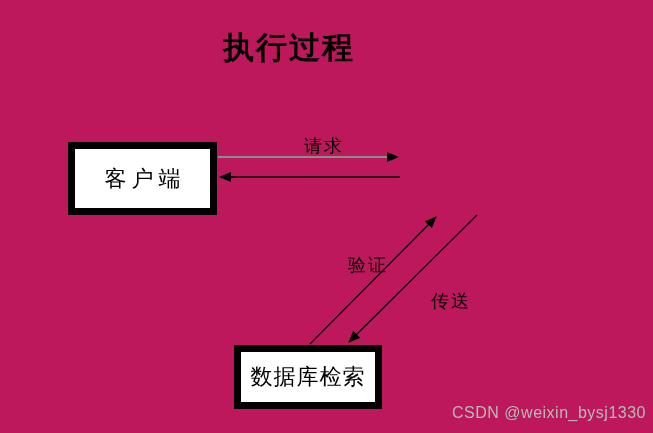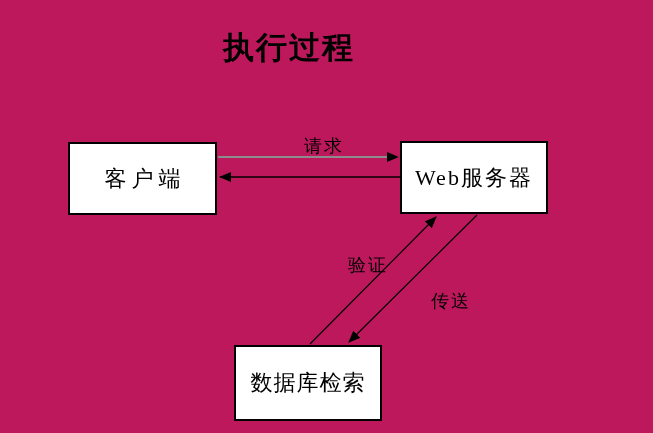--- a/index.html
+++ b/index.html
@@ -18,31 +18,31 @@
     top: 27px;
     width: 578px;
     text-align: center;
     font-size: 31px;
     font-weight: bold;
     color: #000000;
     letter-spacing: 2px;
   }
   .node {
     position: absolute;
-    border: 2px solid #000000;
+    border: 7px solid #000000;
     background: #ffffff;
     display: flex;
     align-items: center;
     justify-content: center;
     font-size: 22px;
     color: #000000;
   }
   .node-client   { left: 68px;  top: 142px; width: 149px; height: 73px; letter-spacing: 5px; padding-left: 5px; }
   .node-web      { left: 400px; top: 141px; width: 148px; height: 73px; letter-spacing: 2px; }
-  .node-database { left: 234px; top: 345px; width: 148px; height: 76px; letter-spacing: 1px; }
+  .node-database { left: 234px; top: 345px; width: 148px; height: 64px; letter-spacing: 1px; }
   .edges-svg {
     position: absolute;
     left: 0; top: 0;
     width: 653px; height: 433px;
     pointer-events: none;
   }
   .edge-label {
     position: absolute;
     font-size: 18px;
     color: #000000;
@@ -80,25 +80,25 @@
       </marker>
     </defs>
     <line x1="218" y1="157" x2="398" y2="157" stroke="#8c8c8c" stroke-width="2.2" marker-end="url(#arrowhead)"></line>
     <line x1="400" y1="177" x2="220" y2="177" stroke="#000000" stroke-width="1.4" marker-end="url(#arrowhead)"></line>
     <line x1="310" y1="344" x2="436" y2="217" stroke="#000000" stroke-width="1.2" marker-end="url(#arrowhead)"></line>
     <line x1="477" y1="215" x2="349" y2="342" stroke="#000000" stroke-width="1.2" marker-end="url(#arrowhead)"></line>
   </svg>
 
   <div class="node node-client">客户端</div>
 
-  <div class="node node-web">Web服务器</div>
 
   <div class="node node-database">数据库检索</div>
 
   <div class="edge-label label-request">请求</div>
 
 
   <div class="edge-label label-transfer">传送</div>
 
   <div class="edge-label label-verify">验证</div>
 
+  <div class="watermark">CSDN @weixin_bysj1330</div>
 
 </div>
 
 </body></html>

